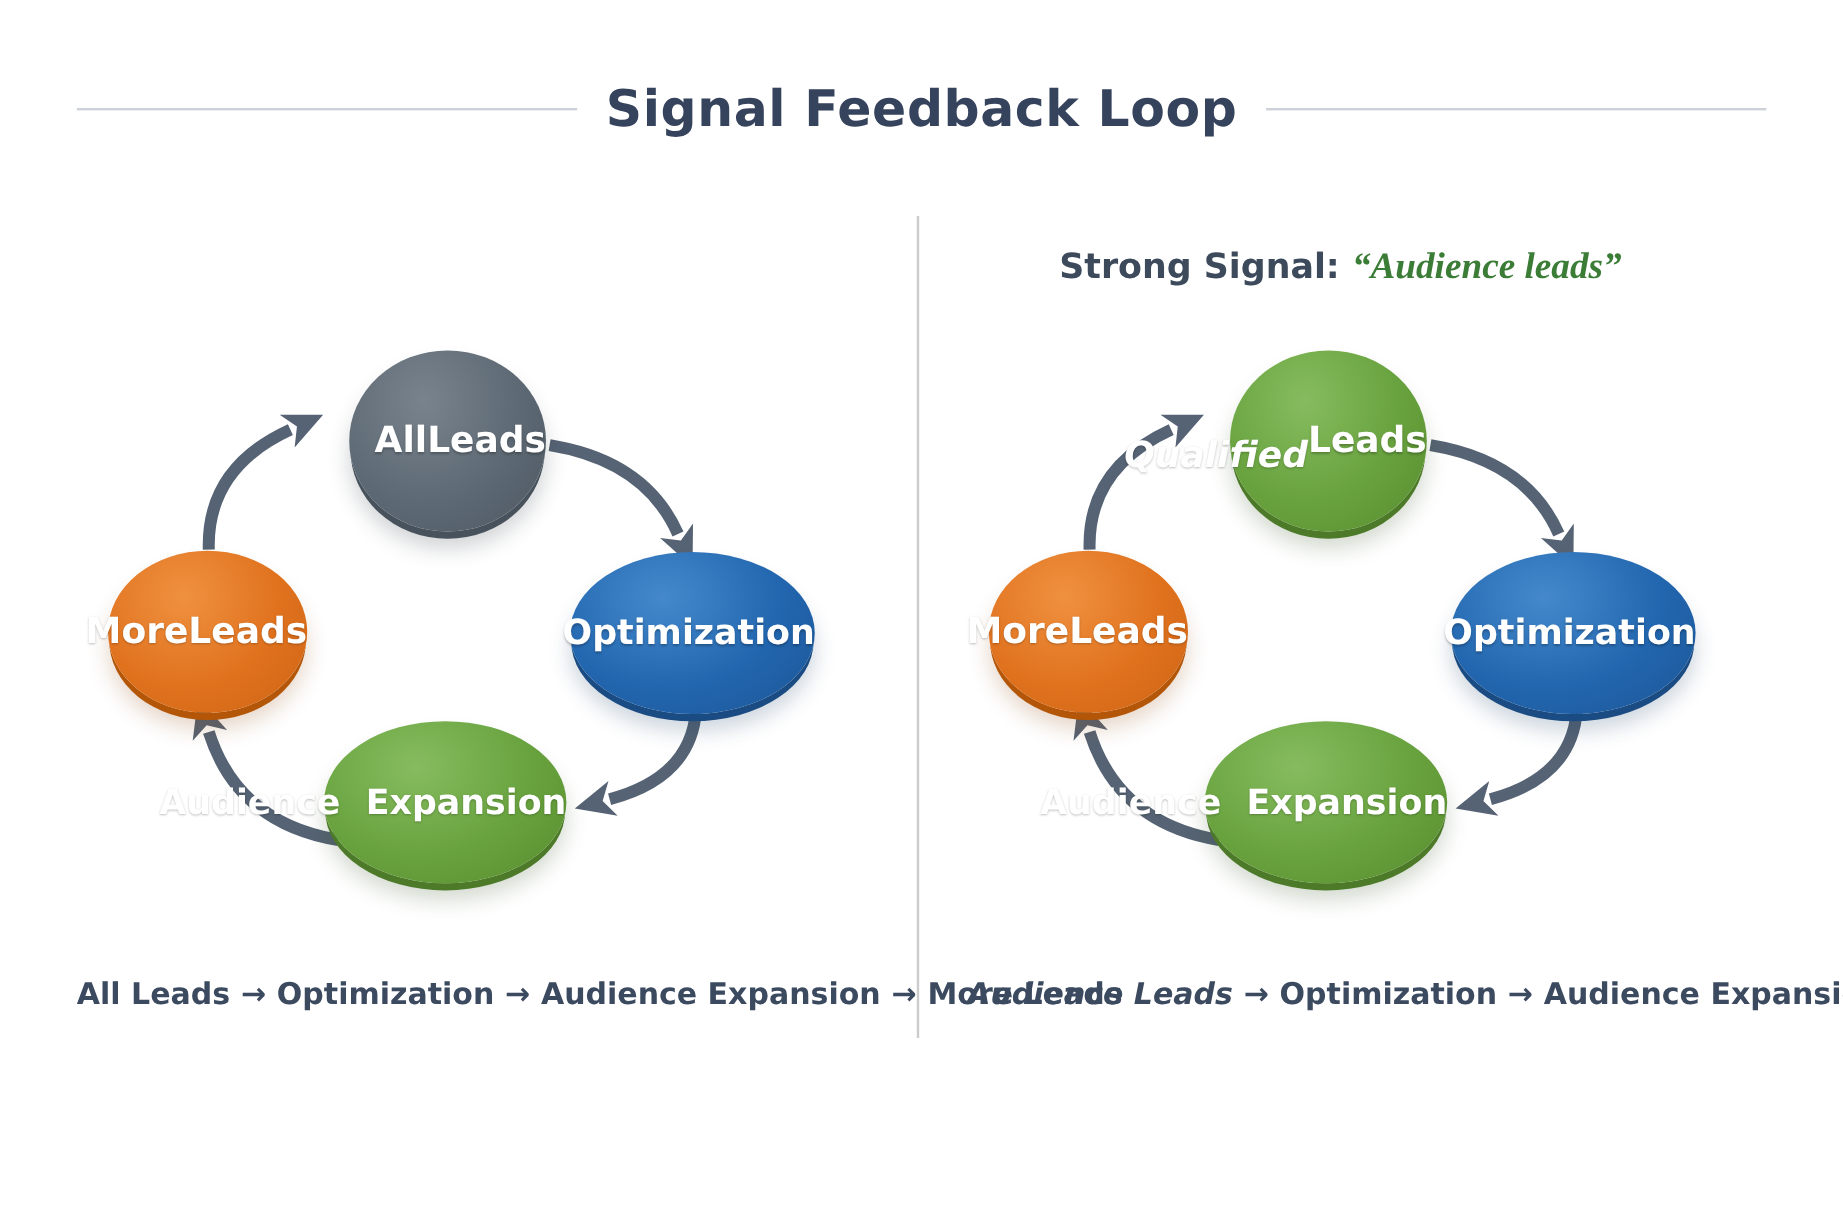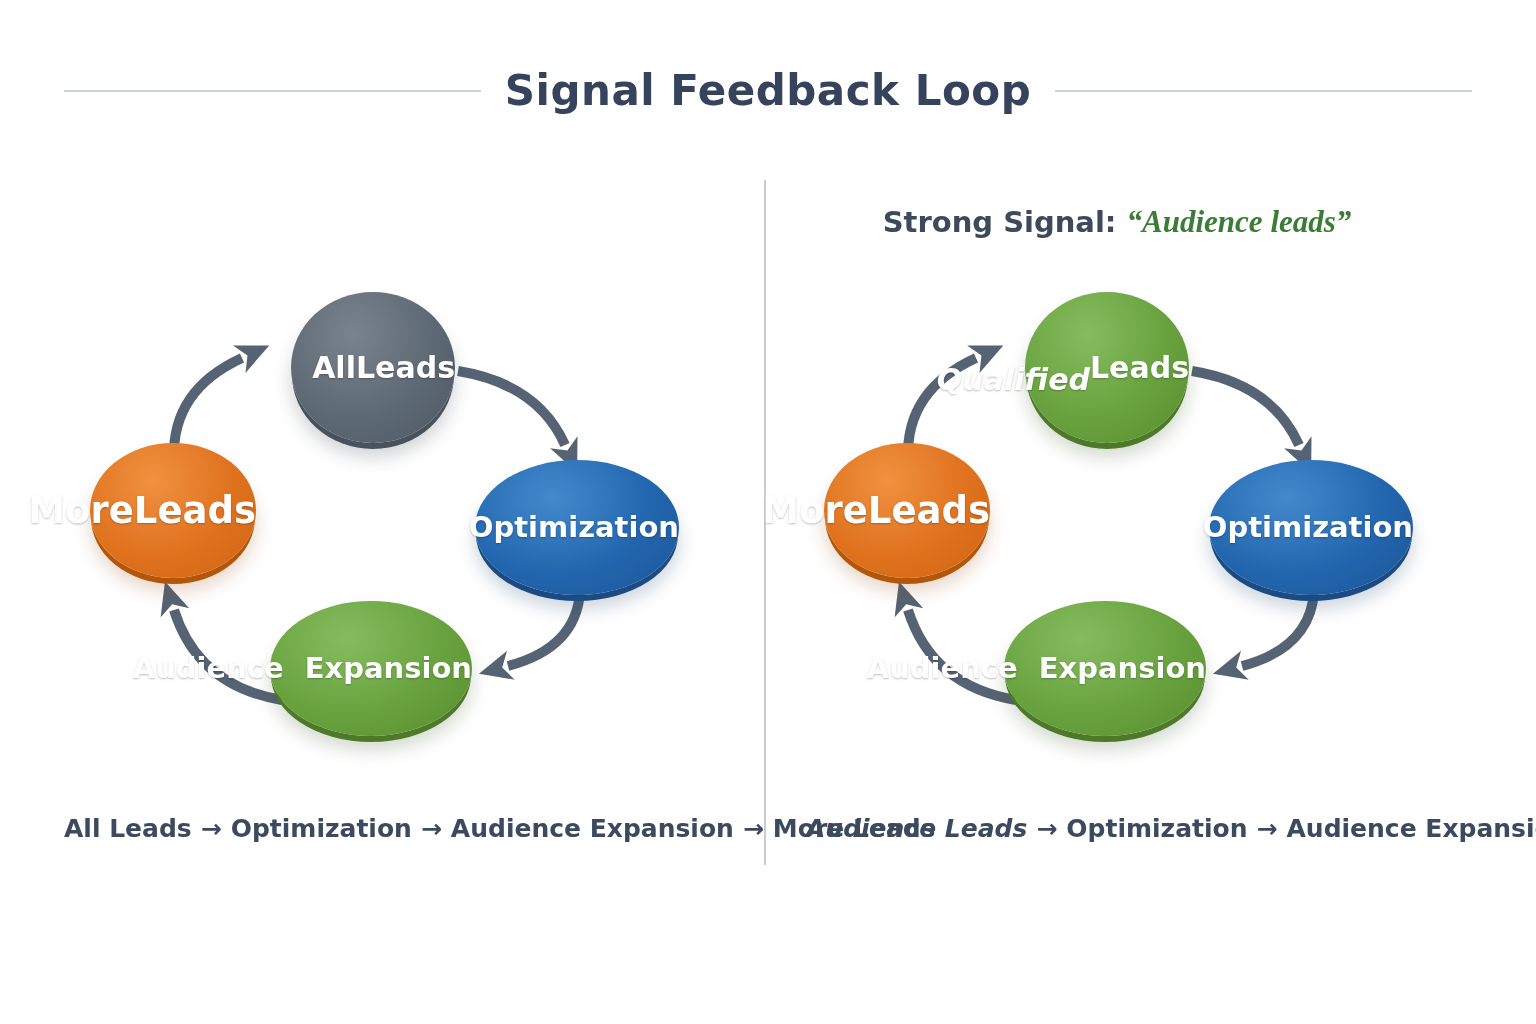--- a/index.html
+++ b/index.html
@@ -52,21 +52,21 @@
   .node {
     position:absolute; border-radius:50%;
     display:flex; flex-direction:row; align-items:center; justify-content:flex-end;
     color:#ffffff; font-weight:bold; text-align:center; line-height:1.18;
     text-shadow:0 1px 2px rgba(0,0,0,0.25);
   }
   .node span { display:block; }
   .n-top    { left:231px; top:22px;  width:164px; height:151px; font-size:30px; }
   .n-right  { left:415px; top:190px; width:204px; height:135px; font-size:29px; }
   .n-bottom { left:210px; top:331px; width:202px; height:135px; font-size:29px;gap:21px; }
-  .n-left   { left:30px;  top:173px; width:166px; height:135px; font-size:37px; }
+  .n-left   { left:30px;  top:189px; width:166px; height:135px; font-size:30px; }
 
   .c-gray {
     background: radial-gradient(ellipse at 38% 28%, #79838d 0%, #5d6974 55%, #4d5762 100%);
     box-shadow: 0 7px 0 -1px #47525c, 0 14px 18px rgba(40,50,60,0.22);
   }
   .c-blue {
     background: radial-gradient(ellipse at 38% 28%, #4589cc 0%, #2266af 55%, #1d5595 100%);
     box-shadow: 0 7px 0 -1px #1a4b82, 0 14px 18px rgba(20,60,100,0.22);
   }
   .c-green {

